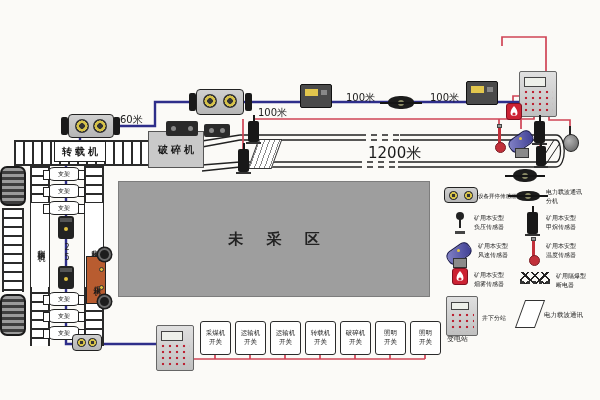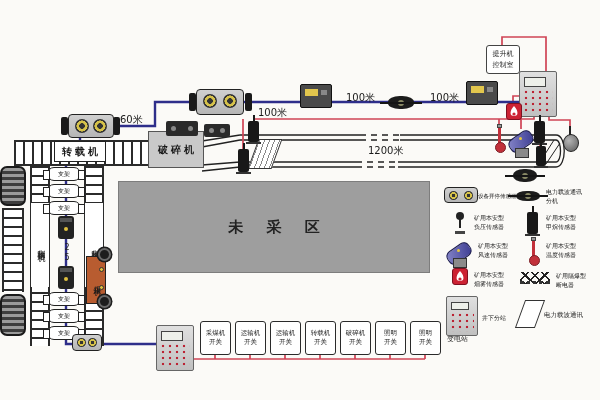--- a/index.html
+++ b/index.html
@@ -158,24 +158,20 @@
   <div class="abs cap" style="left:189px;top:93px"></div>
   <div class="abs cap" style="left:245px;top:93px"></div>
   <div class="abs beltdev" style="left:196px;top:89px;width:48px;height:26px"></div>
   <div class="abs dist" style="left:258px;top:106px">100米</div>
   <div class="abs devscreen" style="left:300px;top:84px;width:32px;height:24px"></div>
   <div class="abs dist" style="left:346px;top:91px">100米</div>
   <div class="abs inlinedev" style="left:388px;top:96px;width:26px;height:13px"></div>
   <div class="abs dist" style="left:430px;top:91px">100米</div>
   <div class="abs devscreen" style="left:466px;top:81px;width:32px;height:24px"></div>
 
-  <div class="abs txtbox" style="left:486px;top:45px;width:34px;height:29px">
-    <span>提升机</span>
-    <span>控制室</span>
-  </div>
   <div class="abs panel" style="left:519px;top:71px;width:38px;height:46px">
     <div class="scr"></div>
     <div class="keys"></div>
   </div>
   <div class="abs flamebox" style="left:506px;top:103px;width:16px;height:17px">
     <svg width="10" height="12" viewBox="0 0 10 12">
         <path d="M5,0 C2.5,3 1.2,5 1.6,8 C2,10.6 8,10.6 8.4,8 C8.8,5 7.5,3 5,0 Z" fill="#fff"></path>
         <circle cx="5" cy="8" r="1.6" fill="#cc2233"></circle>
       </svg>
   </div>
@@ -185,23 +181,23 @@
     </div>
   <div class="abs anemo" style="left:506px;top:126px;width:30px;height:32px">
       <i></i>
     </div>
   <div class="abs methane" style="left:534px;top:121px;width:11px;height:22px"></div>
   <div class="abs methane" style="left:536px;top:146px;width:10px;height:20px"></div>
   <div class="abs pear" style="left:563px;top:126px;width:14px;height:26px"></div>
   <div class="abs inlinedev" style="left:513px;top:169px;width:24px;height:13px"></div>
   <div class="abs methane" style="left:248px;top:121px;width:11px;height:21px"></div>
   <div class="abs methane" style="left:238px;top:149px;width:11px;height:23px"></div>
-  <div class="abs dist" style="left:368px;top:144px;font-size:10px">1200米</div>
-
-  <div class="abs unmined" style="left:118px;top:181px;width:312px;height:92px">
+  <div class="abs dist" style="left:368px;top:144px;font-size:15px">1200米</div>
+
+  <div class="abs unmined" style="left:118px;top:181px;width:312px;height:116px">
     <span>未 采 区</span>
   </div>
 
   <div class="abs beltdev sm" style="left:72px;top:334px;width:30px;height:17px"></div>
   <div class="abs panel" style="left:156px;top:325px;width:38px;height:46px">
     <div class="scr"></div>
     <div class="keys"></div>
   </div>
   <div class="abs swbox" style="left:200px;top:321px;width:31px;height:34px">
     <span>采煤机</span>

